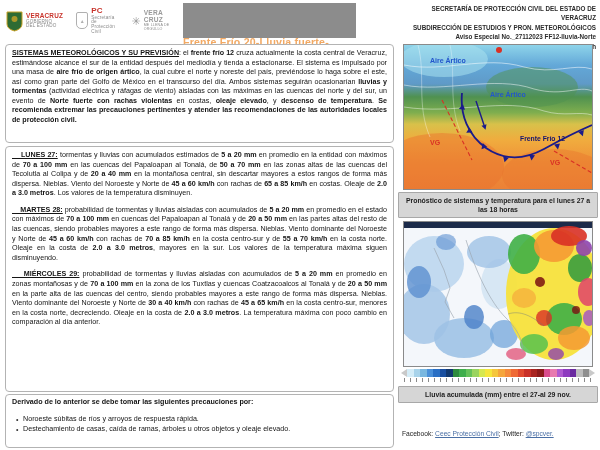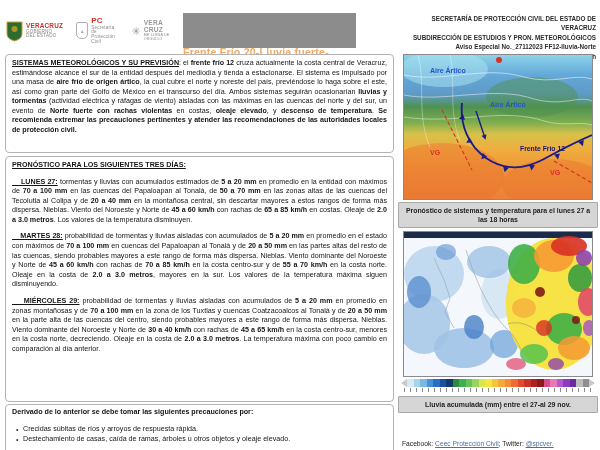--- a/index.html
+++ b/index.html
@@ -2,21 +2,21 @@
 <html><head>
 <meta charset="utf-8">
 <style>
   html,body{margin:0;padding:0;}
   body{
     width:600px;height:450px;
     font-family:"Liberation Sans",sans-serif;
     background:#ffffff;color:#1a1a1a;
     position:relative;overflow:hidden;
   }
-  .abs{position:absolute;box-sizing:border-box;margin-top:10px;}
+  .abs{position:absolute;box-sizing:border-box;}
 
   
   .logos{left:6px;top:5px;width:172px;height:32px;display:flex;align-items:center;gap:13px;}
   .logo{display:flex;align-items:center;gap:3px;}
   .logo .txt{display:flex;flex-direction:column;line-height:1.05;}
   .logo .t-red{color:#c8332b;font-weight:bold;font-size:6.4px;letter-spacing:.2px;}
   .logo .t-gray{color:#8a8a8a;font-size:4.6px;letter-spacing:.2px;}
   .logo .t-big{color:#9a9a9a;font-weight:bold;font-size:6.6px;letter-spacing:.3px;}
   .snow{color:#9a9a9a;font-size:11px;line-height:1;}
   .pc-emblem{width:13px;height:15px;border:1px solid #b0b0b0;border-radius:2px 2px 5px 5px;
@@ -118,30 +118,29 @@
     <div>SUBDIRECCIÓN DE ESTUDIOS Y PRON. METEOROLÓGICOS</div>
     <div>Aviso Especial No._27112023 FF12-lluvia-Norte</div>
     <div>XALAPA, VER., lunes 27 de noviembre de 2023/8:00 h</div>
   </div>
 
   <div class="abs box" id="box-sistemas">
     <p><span style="font-weight: bold; text-decoration: underline;">SISTEMAS METEOROLÓGICOS Y SU PREVISIÓN</span><span>: el </span><span style="font-weight: bold;">frente frío 12</span><span> cruza actualmente la costa central de Veracruz, estimándose alcance el sur de la entidad después del mediodía y tienda a estacionarse. El sistema es impulsado por una masa de </span><span style="font-weight: bold;">aire frío de origen ártico</span><span>, la cual cubre el norte y noreste del país, previéndose lo haga sobre el este, así como gran parte del Golfo de México en el transcurso del día. Ambos sistemas seguirán ocasionarían </span><span style="font-weight: bold;">lluvias y tormentas</span><span> (actividad eléctrica y ráfagas de viento) aisladas con las máximas en las cuencas del norte y del sur, un evento de </span><span style="font-weight: bold;">Norte fuerte con rachas violentas</span><span> en costas, </span><span style="font-weight: bold;">oleaje elevado</span><span>, y </span><span style="font-weight: bold;">descenso de temperatura</span><span>. </span><span style="font-weight: bold;">Se recomienda extremar las precauciones pertinentes y atender las recomendaciones de las autoridades locales de protección civil.</span></p>
   </div>
 
   <div class="abs box" id="box-pronostico">
-    <p><span style="font-weight: bold; text-decoration: underline;">PRONÓSTICO PARA LOS SIGUIENTES TRES DÍAS:</span></p>
     <p><span style="font-weight: bold; text-decoration: underline;">&nbsp;&nbsp;&nbsp;&nbsp;LUNES 27:</span><span> tormentas y lluvias con acumulados estimados de </span><span style="font-weight: bold;">5 a 20 mm</span><span> en promedio en la entidad con máximos de </span><span style="font-weight: bold;">70 a 100 mm</span><span> en las cuencas del Papaloapan al Tonalá, de </span><span style="font-weight: bold;">50 a 70 mm</span><span> en las zonas altas de las cuencas del Tecolutla al Colipa y de </span><span style="font-weight: bold;">20 a 40 mm</span><span> en la montañosa central, sin descartar mayores a estos rangos de forma más dispersa. Nieblas. Viento del Noroeste y Norte de </span><span style="font-weight: bold;">45 a 60 km/h</span><span> con rachas de </span><span style="font-weight: bold;">65 a 85 km/h</span><span> en costas. Oleaje de </span><span style="font-weight: bold;">2.0 a 3.0 metros</span><span>. Los valores de la temperatura disminuyen.</span></p>
     <p><span style="font-weight: bold; text-decoration: underline;">&nbsp;&nbsp;&nbsp;&nbsp;MARTES 28:</span><span> probabilidad de tormentas y lluvias aisladas con acumulados de </span><span style="font-weight: bold;">5 a 20 mm</span><span> en promedio en el estado con máximos de </span><span style="font-weight: bold;">70 a 100 mm</span><span> en cuencas del Papaloapan al Tonalá y de </span><span style="font-weight: bold;">20 a 50 mm</span><span> en las partes altas del resto de las cuencas, siendo probables mayores a este rango de forma más dispersa. Nieblas. Viento dominante del Noroeste y Norte de </span><span style="font-weight: bold;">45 a 60 km/h</span><span> con rachas de </span><span style="font-weight: bold;">70 a 85 km/h</span><span> en la costa centro-sur y de </span><span style="font-weight: bold;">55 a 70 km/h</span><span> en la costa norte. Oleaje en la costa de </span><span style="font-weight: bold;">2.0 a 3.0 metros</span><span>, mayores en la sur. Los valores de la temperatura máxima siguen disminuyendo.</span></p>
     <p><span style="font-weight: bold; text-decoration: underline;">&nbsp;&nbsp;&nbsp;&nbsp;MIÉRCOLES 29:</span><span> probabilidad de tormentas y lluvias aisladas con acumulados de </span><span style="font-weight: bold;">5 a 20 mm</span><span> en promedio en zonas montañosas y de </span><span style="font-weight: bold;">70 a 100 mm</span><span> en la zona de los Tuxtlas y cuencas Coatzacoalcos al Tonalá y de </span><span style="font-weight: bold;">20 a 50 mm</span><span> en la parte alta de las cuencas del centro, siendo probables mayores a este rango de forma más dispersa. Nieblas. Viento dominante del Noroeste y Norte de </span><span style="font-weight: bold;">30 a 40 km/h</span><span> con rachas de </span><span style="font-weight: bold;">45 a 65 km/h</span><span> en la costa centro-sur, menores en la costa norte, decreciendo. Oleaje en la costa de </span><span style="font-weight: bold;">2.0 a 3.0 metros</span><span>. La temperatura máxima con poco cambio en comparación al día anterior.</span></p>
   </div>
 
   <div class="abs box" id="box-precauciones">
     <p class="intro-bold">Derivado de lo anterior se debe tomar las siguientes precauciones por:</p>
     <ul class="prec">
-        <li>Crecidas súbitas de ríos y arroyos de respuesta rápida.</li>
+        <li>Noroeste súbitas de ríos y arroyos de respuesta rápida.</li>
         <li>Destechamiento de casas, caída de ramas, árboles u otros objetos  y oleaje elevado.</li>
       </ul>
   </div>
 
   <div class="abs map-frame" id="map1">
     <svg width="188" height="144" viewBox="0 0 188 144">
       <defs>
         <linearGradient id="tg" x1="0" y1="0" x2="0" y2="1">
           <stop offset="0" stop-color="#8ed4ea"></stop>
           <stop offset="0.14" stop-color="#63a8d8"></stop>

